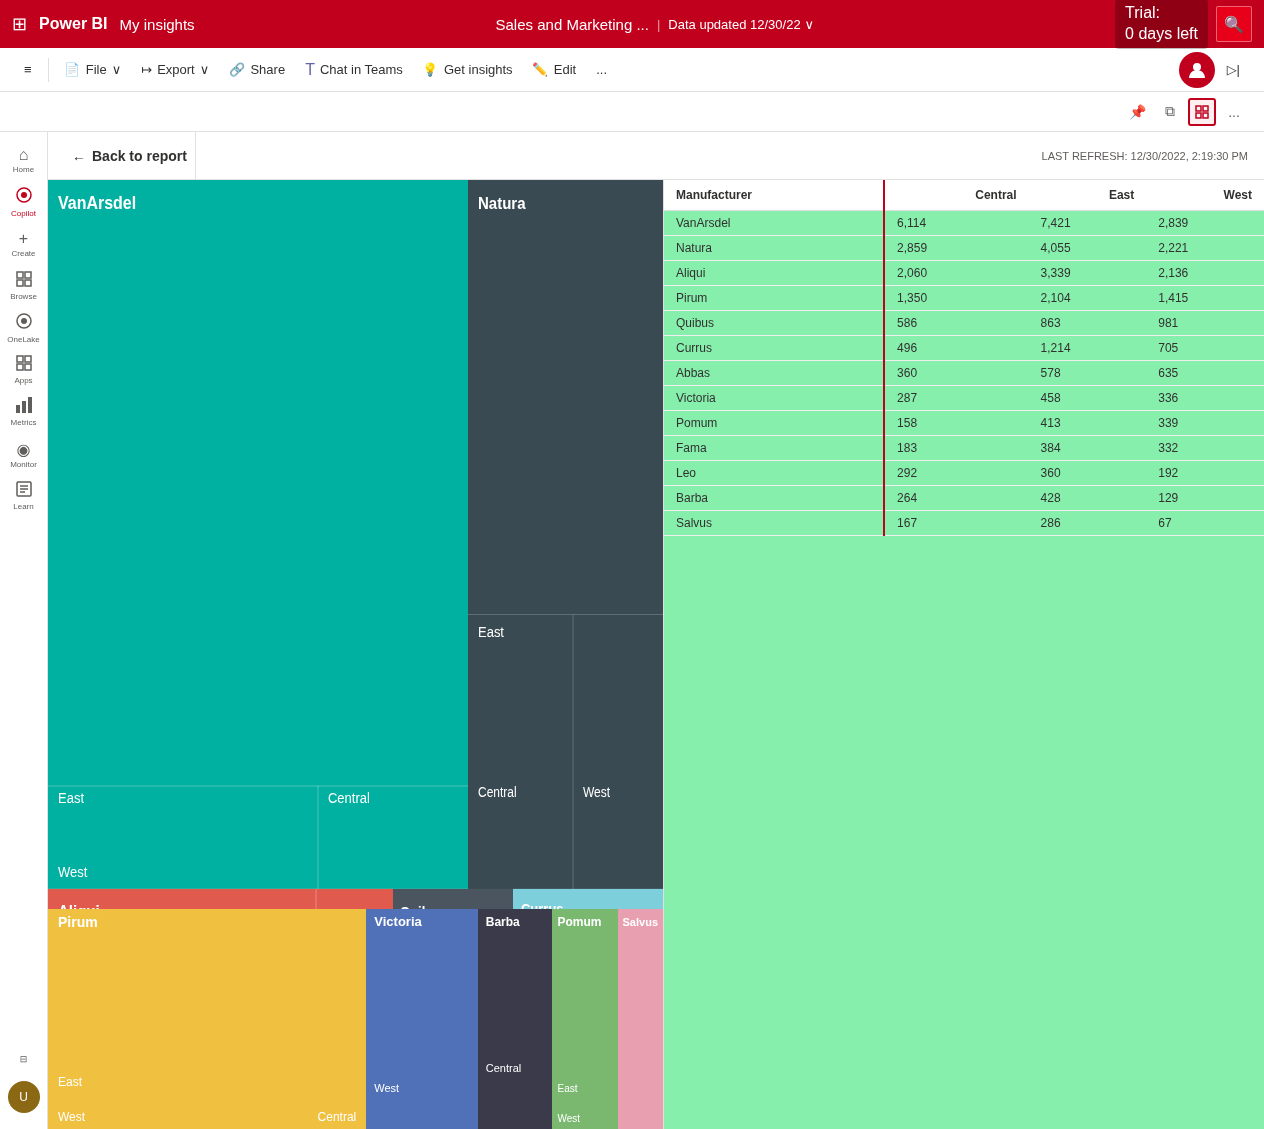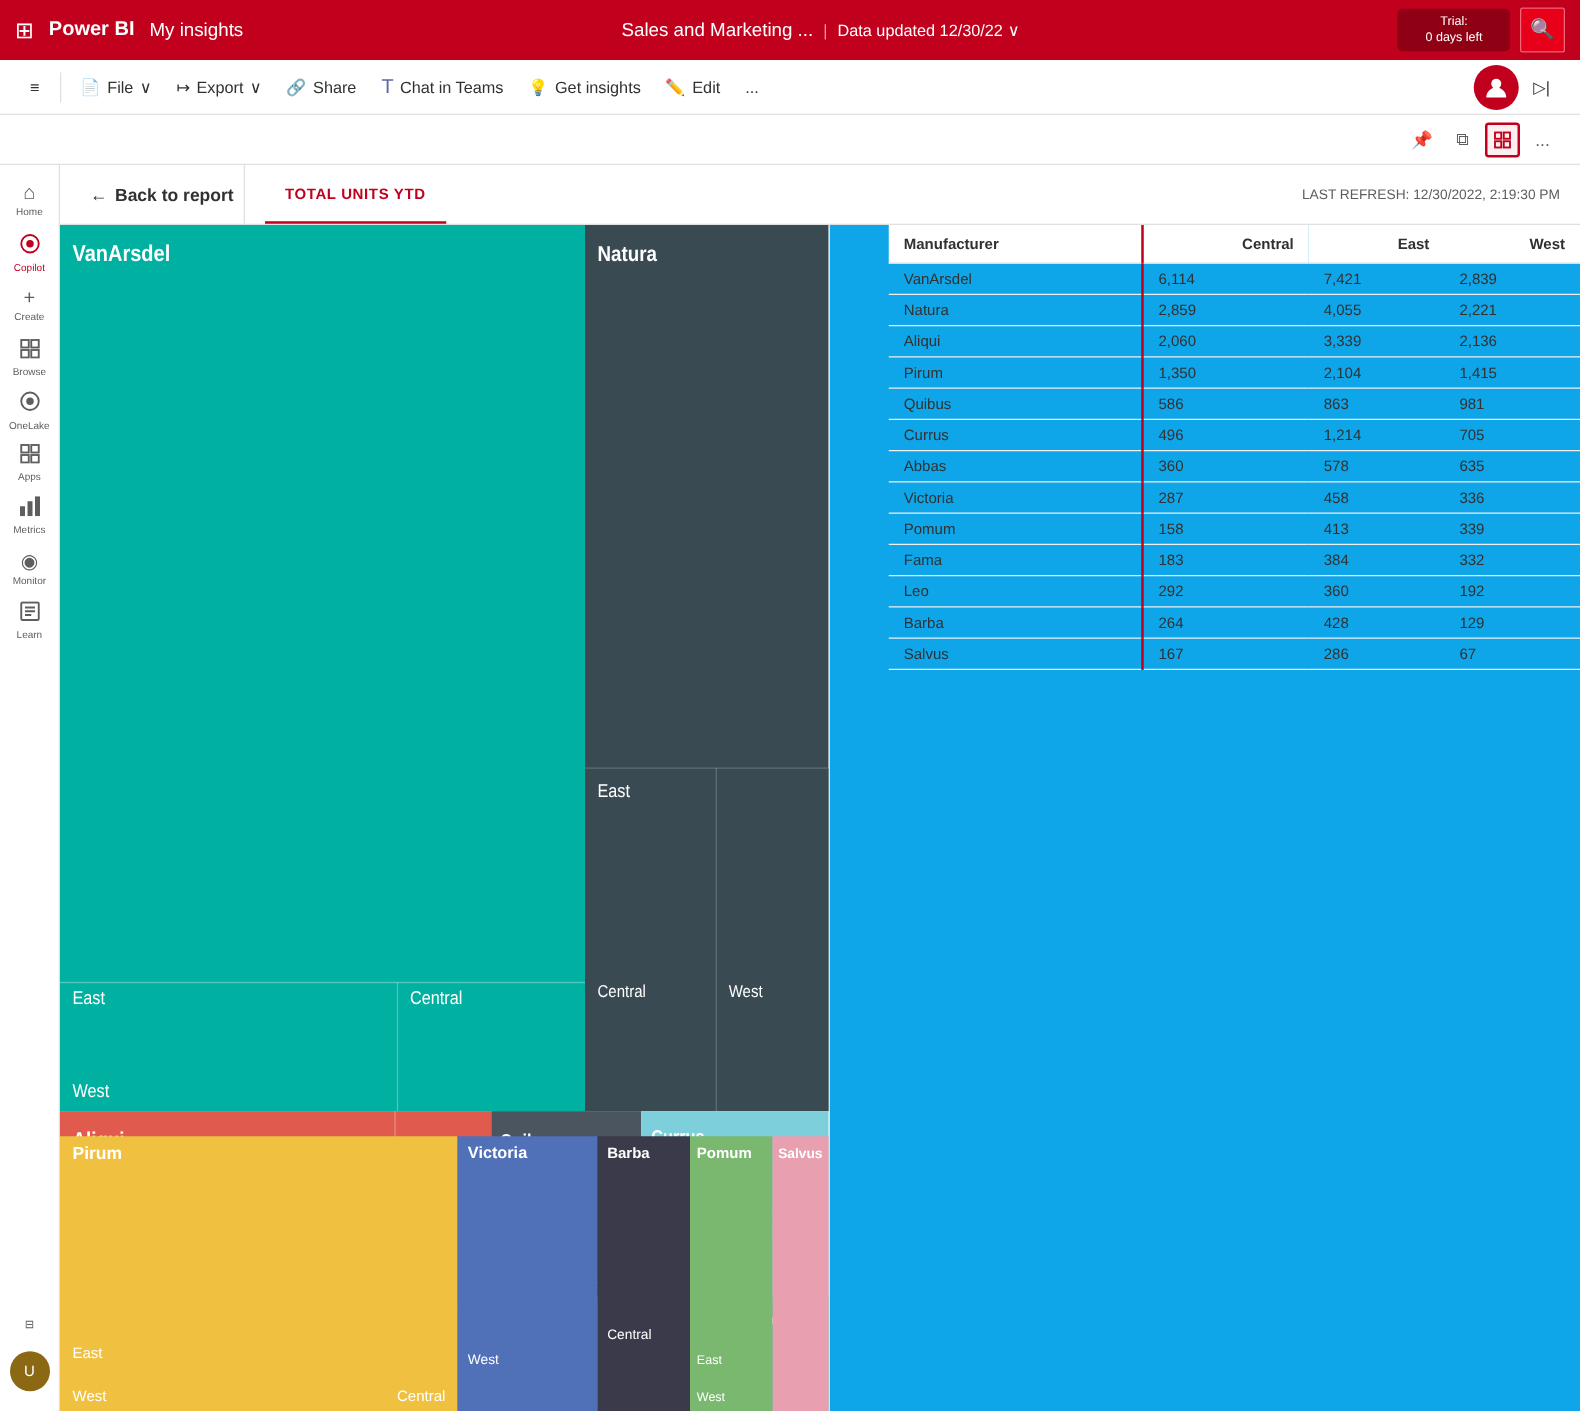--- a/index.html
+++ b/index.html
@@ -16,21 +16,21 @@
       gap: 12px;
     }
     .top-bar-grid { color: white; font-size: 18px; cursor: pointer; }
     .top-bar-brand { font-weight: 700; font-size: 16px; }
     .top-bar-workspace { font-size: 15px; }
     .top-bar-center { flex: 1; display: flex; align-items: center; justify-content: center; gap: 8px; }
     .top-bar-title { font-size: 15px; }
     .top-bar-divider { color: rgba(255,255,255,0.6); }
     .top-bar-updated { font-size: 13px; display: flex; gap: 4px; }
     .top-bar-right { display: flex; align-items: center; gap: 8px; }
-    .trial-box { background: rgba(0,0,0,0.25); border-radius: 4px; padding: 4px 22px; font-size: 10px; text-align: center; line-height: 1.3; }
+    .trial-box { background: rgba(0,0,0,0.25); border-radius: 4px; padding: 4px 10px; font-size: 16px; line-height: 1.3; }
     .search-btn { background: #e8001a; border: 1px solid rgba(255,255,255,0.4); border-radius: 2px; color: white; width: 36px; height: 36px; display: flex; align-items: center; justify-content: center; cursor: pointer; font-size: 16px; }
 
     
     .toolbar {
       background: white;
       border-bottom: 1px solid #e0e0e0;
       height: 44px;
       display: flex;
       align-items: center;
       padding: 0 16px;
@@ -136,24 +136,23 @@
     .treemap-area {
       width: 615px;
       background: white;
       position: relative;
       overflow: hidden;
     }
 
     
     .table-area {
       flex: 1;
-      background: #0ea5e9;
+      background: #86efac;
       border-left: 1px solid #e0e0e0;
       overflow: auto;
-      padding-left: 47px;
     }
 
     table.data-table {
       width: 100%;
       border-collapse: collapse;
       font-size: 12px;
     }
     table.data-table th {
       padding: 8px 12px;
       text-align: right;
@@ -352,23 +351,20 @@
   </div>
 
   <div class="content">
 
     <div class="report-header">
       <div class="back-to-report">
         <span>←</span>
         <span>Back to report</span>
       </div>
       <div class="report-tabs">
-        <div class="report-tab active">
-          <span>TOTAL UNITS YTD</span>
-        </div>
       </div>
       <div class="report-tab-right">LAST REFRESH: 12/30/2022, 2:19:30 PM</div>
     </div>
 
     <div class="chart-container">
 
       <div class="treemap-area">
         <svg class="treemap-svg" viewBox="0 0 615 830" preserveAspectRatio="none">
 
           <rect x="0" y="0" width="420" height="620" fill="#00b0a0"></rect>

